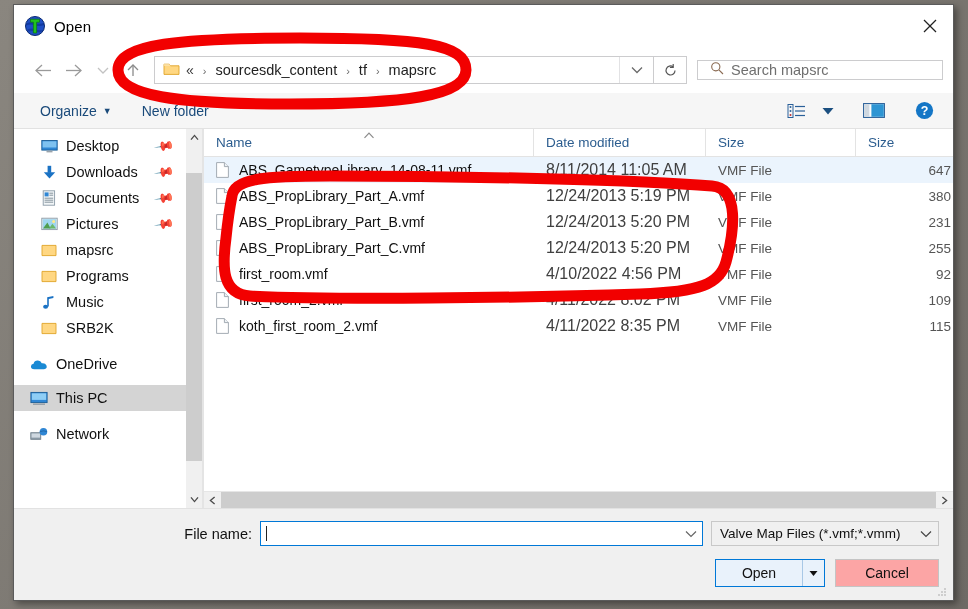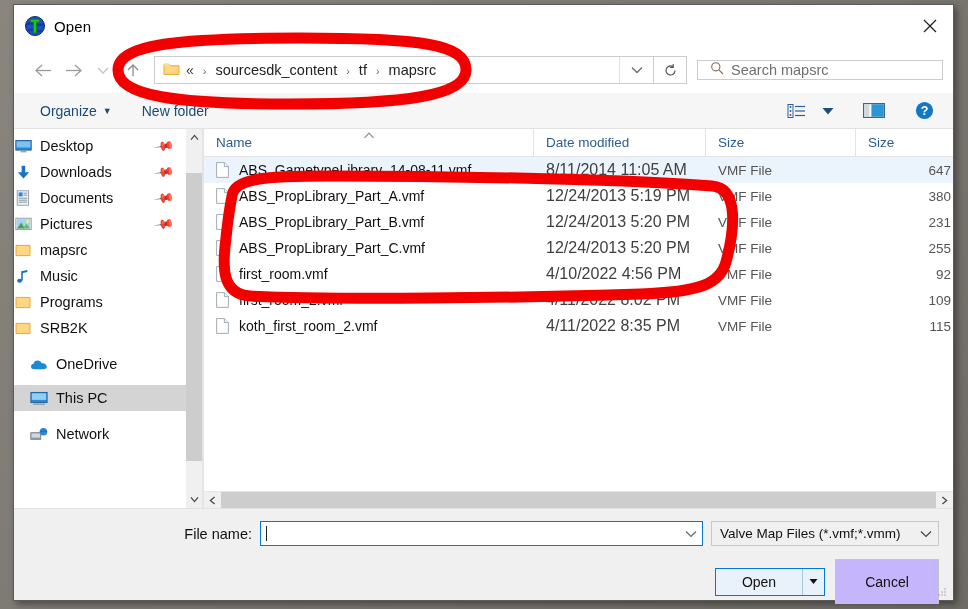--- a/index.html
+++ b/index.html
@@ -127,21 +127,21 @@
   #bodyrow { flex: 1 1 auto; display: flex; min-height: 0; background: #fff; }
 
   
   #navpane {
     width: 172px; flex: 0 0 172px;
     background: #fff; padding-top: 4px;
     overflow: hidden; position: relative;
   }
   .nav-item {
     height: 26px; display: flex; align-items: center;
-    cursor: pointer; position: relative;
+    padding-left: 26px; cursor: pointer; position: relative;
   }
   .nav-item.selected2 { background: #d4d4d4; }
   .nav-ico { width: 18px; flex: 0 0 18px; margin-right: 8px;
              display: flex; align-items: center; justify-content: center; }
   .nav-label { font-size: 14.5px; color: #111; white-space: nowrap; }
   .nav-pin {
     position: absolute; right: 14px; top: 50%;
     transform: translateY(-50%) rotate(35deg);
     color: #9b9b9b; font-size: 13px;
   }
@@ -272,22 +272,22 @@
     flex: 1 1 auto; display: flex; align-items: center; justify-content: center;
     font-size: 14px; color: #111;
   }
   #open-arrow {
     width: 22px; flex: 0 0 22px;
     border-left: 1px solid #a8c8e6;
     display: flex; align-items: center; justify-content: center;
     font-size: 9px; color: #111;
   }
   #cancel-btn {
-    width: 104px; height: 45px; margin-left: 10px;
-    border: 1px solid #c4c4c4; background: #c4b5fd;
+    width: 104px; height: 28px; margin-left: 10px;
+    border: 1px solid #c4c4c4; background: #fca5a5;
     display: flex; align-items: center; justify-content: center;
     font-size: 14px; color: #111; cursor: pointer;
   }
   #grip {
     position: absolute; right: 5px; bottom: 4px;
     width: 12px; height: 12px; opacity: .45;
   }
 
   
   #annotations {
@@ -490,35 +490,35 @@
         <span class="nav-ico">
           <svg width="16" height="14" viewBox="0 0 16 14">
             <path d="M1 2.4 L15 2.4 L15 12.6 L1 12.6 Z" fill="#ffd782" stroke="#e0a428" stroke-width=".9"></path>
           </svg>
         </span>
         <span class="nav-label">mapsrc</span>
       </div>
 
       <div class="nav-item">
         <span class="nav-ico">
+          <svg width="16" height="14" viewBox="0 0 16 14">
+            <path d="M1 2.4 L15 2.4 L15 12.6 L1 12.6 Z" fill="#ffd782" stroke="#e0a428" stroke-width=".9"></path>
+          </svg>
+        </span>
+        <span class="nav-label">Programs</span>
+      </div>
+
+      <div class="nav-item">
+        <span class="nav-ico">
           <svg width="14" height="15" viewBox="0 0 14 15">
             <path d="M5.2 11.6 L5.2 2.2 L11.4 0.9 L11.4 3 L6.8 4.1 L6.8 11.6 Z" fill="#1a72c4"></path>
             <ellipse cx="3.6" cy="11.8" rx="2.5" ry="2" fill="#1a72c4"></ellipse>
           </svg>
         </span>
         <span class="nav-label">Music</span>
-      </div>
-
-      <div class="nav-item">
-        <span class="nav-ico">
-          <svg width="16" height="14" viewBox="0 0 16 14">
-            <path d="M1 2.4 L15 2.4 L15 12.6 L1 12.6 Z" fill="#ffd782" stroke="#e0a428" stroke-width=".9"></path>
-          </svg>
-        </span>
-        <span class="nav-label">Programs</span>
       </div>
 
       <div class="nav-item">
         <span class="nav-ico">
           <svg width="16" height="14" viewBox="0 0 16 14">
             <path d="M1 2.4 L15 2.4 L15 12.6 L1 12.6 Z" fill="#ffd782" stroke="#e0a428" stroke-width=".9"></path>
           </svg>
         </span>
         <span class="nav-label">SRB2K</span>
       </div>

